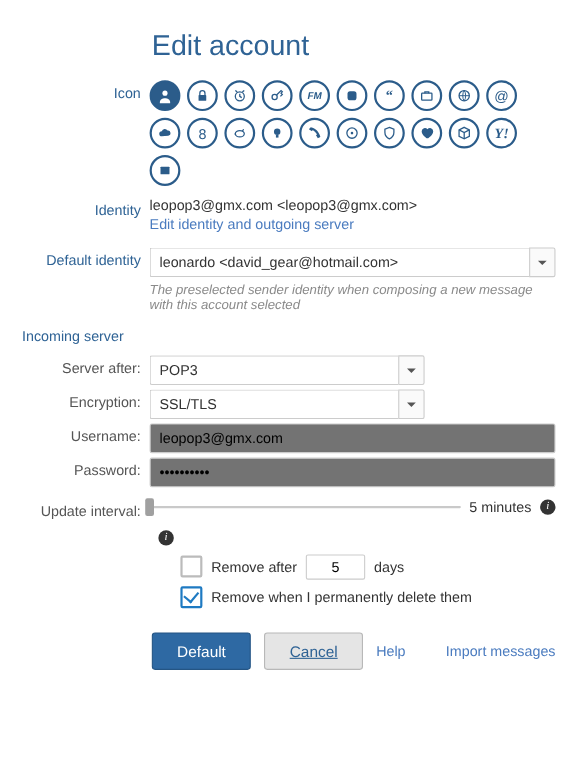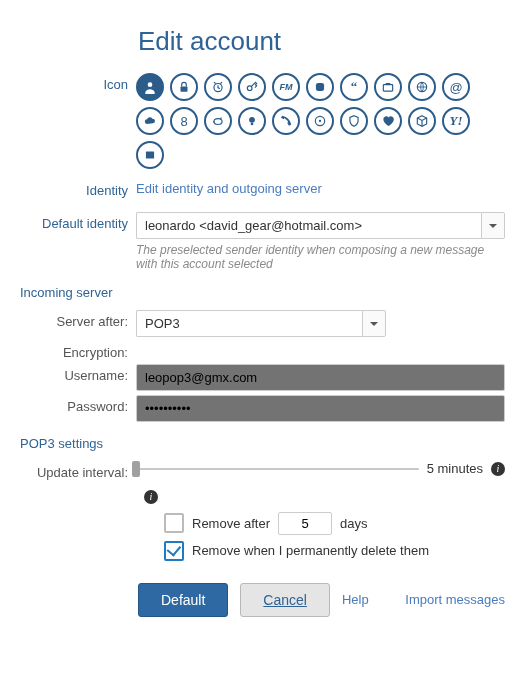--- a/index.html
+++ b/index.html
@@ -334,20 +334,21 @@
             </svg>
           </span>
       </div>
     </div>
   </div>
 
 
   <div class="row">
     <div class="label-col blue">Identity</div>
     <div class="field-col">
+      <div>leopop3@gmx.com &lt;leopop3@gmx.com&gt;</div>
       <div class="link" style="margin-top:2px">Edit identity and outgoing server</div>
     </div>
   </div>
 
   <div class="row" style="margin-top:14px">
     <div class="label-col blue">Default identity</div>
     <div class="field-col">
       <div class="combo-wrap">
         <div class="combo-body">leonardo &lt;david_gear@hotmail.com&gt;</div>
         <div class="combo-btn">
@@ -367,37 +368,44 @@
         <div class="combo-body">POP3</div>
         <div class="combo-btn">
             <span class="drop-tri"></span>
           </div>
       </div>
     </div>
   </div>
 
   <div class="row tight">
     <div class="label-col">Encryption:</div>
+    <div class="field-col" style="max-width:250px">
+      <div class="combo-wrap">
+        <div class="combo-body">SSL/TLS</div>
+        <div class="combo-btn">
+            <span class="drop-tri"></span>
+          </div>
+      </div>
+    </div>
   </div>
 
   <div class="row tight">
     <div class="label-col">Username:</div>
     <div class="field-col">
       <input class="text-input" value="leopop3@gmx.com" style="">
     </div>
   </div>
 
   <div class="row">
     <div class="label-col">Password:</div>
     <div class="field-col">
       <input class="text-input" value="••••••••••" style="">
     </div>
   </div>
 
-  <div class="section-header">POP3 settings</div>
 
   <div class="row">
     <div class="label-col">Update interval:</div>
     <div class="field-col">
       <div class="slider-row">
         <div class="slider-track">
           <div class="slider-thumb"></div>
         </div>
         <span>5 minutes</span>
         <span class="info-icon">i</span>

